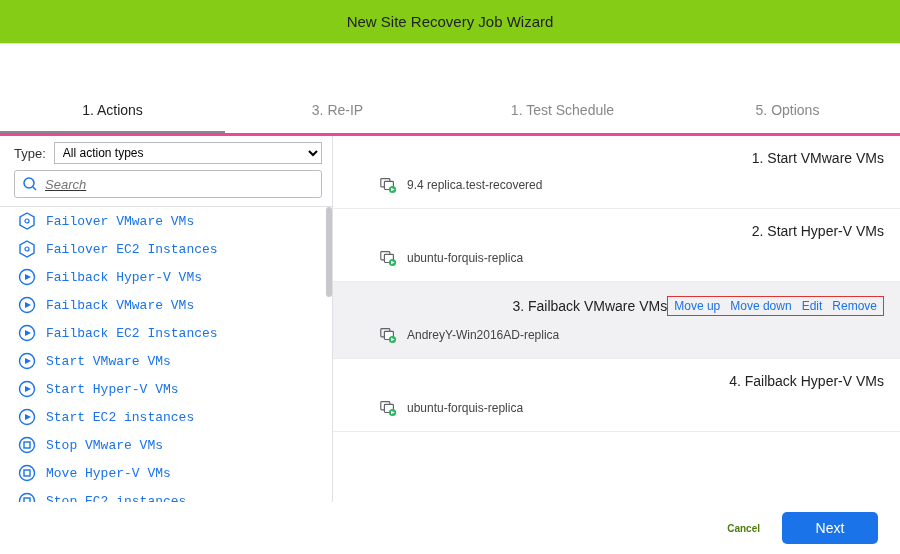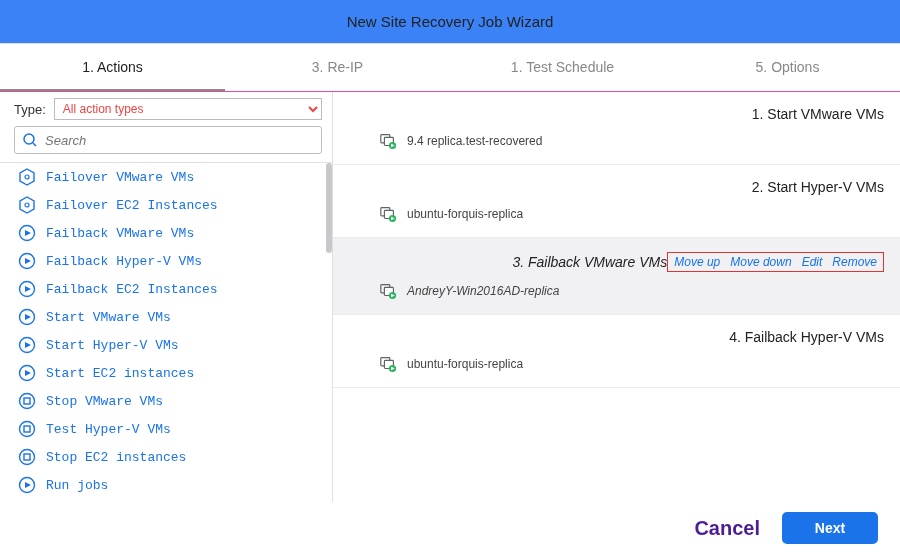--- a/index.html
+++ b/index.html
@@ -7,35 +7,36 @@
     font-family: -apple-system, BlinkMacSystemFont, "Segoe UI", Arial, sans-serif;
     font-size: 13px;
     color: #333;
     background: #fff;
     width: 900px;
     height: 554px;
     overflow: hidden;
     position: relative;
   }
   .header {
-    background: #3b82f6;
+    background: #84cc16;
     height: 44px;
     display: flex;
     align-items: center;
     justify-content: center;
     border-bottom: 1px solid #dcdde0;
   }
   .header-title {
     font-size: 15px;
     color: #222;
   }
   .tabs {
     display: flex;
     height: 48px;
-    border-bottom: 1px solid #ec4899;
+    border-bottom: 3px solid #ec4899;
+    margin-top: 44px;
   }
   .tab {
     flex: 1;
     display: flex;
     align-items: center;
     justify-content: center;
     font-size: 14px;
     color: #888;
     cursor: pointer;
     border-bottom: 2px solid transparent;
@@ -63,24 +64,25 @@
     font-size: 13px;
   }
   .type-label { color: #333; }
   .type-select {
     flex: 1;
     height: 22px;
     border: 1px solid #bcbcc0;
     background: #fff;
     font-size: 12px;
     padding: 0 4px;
-    color: #ef4444;
+    color: #000000;
   }
   .search-wrap {
     padding: 6px 10px 8px 14px;
+    text-decoration: underline;
   }
   .search-box {
     display: flex;
     align-items: center;
     border: 1px solid #bcbcc0;
     border-radius: 3px;
     height: 28px;
     padding: 0 6px;
     gap: 6px;
   }
@@ -126,21 +128,20 @@
     flex: 1;
     overflow-y: auto;
     position: relative;
   }
   .step {
     border-bottom: 1px solid #ececf0;
     padding: 14px 16px 14px 20px;
   }
   .step.selected {
     background: #f1f1f4;
-    font-style: italic;
   }
   .step-head {
     display: flex;
     align-items: center;
     justify-content: flex-end;
   }
   .step-title {
     font-size: 14px;
     color: #222;
   }
@@ -165,32 +166,32 @@
     bottom: 0; left: 0; right: 0;
     height: 52px;
     display: flex;
     align-items: center;
     justify-content: flex-end;
     gap: 22px;
     padding: 0 22px;
     background: #fff;
   }
   .btn-cancel {
-    color: #4c1d95;
-    font-size: 20px;
+    color: #4d7c0f;
+    font-size: 10px;
     font-weight: 600;
     cursor: pointer;
     background: transparent;
     border: none;
   }
   .btn-next {
     background: #1a73e8;
     color: #fff;
     font-size: 14px;
-    font-weight: 700;
+    font-weight: 400;
     border: none;
     border-radius: 5px;
     width: 96px;
     height: 32px;
     cursor: pointer;
   }
   svg { display: block; }
 </style>
 </head>
 <body>
@@ -254,38 +255,38 @@
           </span>
           <span>Failover EC2 Instances</span>
         </div>
         <div class="action-item">
           <span class="icon">
             <svg width="18" height="18" viewBox="0 0 18 18">
               <circle cx="9" cy="9" r="7.5" fill="none" stroke="#1a73e8" stroke-width="1.4"></circle>
               <polygon points="7,6 13,9 7,12" fill="#1a73e8"></polygon>
             </svg>
           </span>
+          <span>Failback Hyper-V VMs</span>
+        </div>
+        <div class="action-item">
+          <span class="icon">
+            <svg width="18" height="18" viewBox="0 0 18 18">
+              <circle cx="9" cy="9" r="7.5" fill="none" stroke="#1a73e8" stroke-width="1.4"></circle>
+              <polygon points="7,6 13,9 7,12" fill="#1a73e8"></polygon>
+            </svg>
+          </span>
           <span>Failback VMware VMs</span>
         </div>
         <div class="action-item">
           <span class="icon">
             <svg width="18" height="18" viewBox="0 0 18 18">
               <circle cx="9" cy="9" r="7.5" fill="none" stroke="#1a73e8" stroke-width="1.4"></circle>
               <polygon points="7,6 13,9 7,12" fill="#1a73e8"></polygon>
             </svg>
           </span>
-          <span>Failback Hyper-V VMs</span>
-        </div>
-        <div class="action-item">
-          <span class="icon">
-            <svg width="18" height="18" viewBox="0 0 18 18">
-              <circle cx="9" cy="9" r="7.5" fill="none" stroke="#1a73e8" stroke-width="1.4"></circle>
-              <polygon points="7,6 13,9 7,12" fill="#1a73e8"></polygon>
-            </svg>
-          </span>
           <span>Failback EC2 Instances</span>
         </div>
         <div class="action-item">
           <span class="icon">
             <svg width="18" height="18" viewBox="0 0 18 18">
               <circle cx="9" cy="9" r="7.5" fill="none" stroke="#1a73e8" stroke-width="1.4"></circle>
               <polygon points="7,6 13,9 7,12" fill="#1a73e8"></polygon>
             </svg>
           </span>
           <span>Start VMware VMs</span>
@@ -317,21 +318,21 @@
           </span>
           <span>Stop VMware VMs</span>
         </div>
         <div class="action-item">
           <span class="icon">
             <svg width="18" height="18" viewBox="0 0 18 18">
               <circle cx="9" cy="9" r="7.5" fill="none" stroke="#1a73e8" stroke-width="1.4"></circle>
               <rect x="6" y="6" width="6" height="6" fill="none" stroke="#1a73e8" stroke-width="1.4"></rect>
             </svg>
           </span>
-          <span>Test Hyper-V VMs</span>
+          <span>Move Hyper-V VMs</span>
         </div>
         <div class="action-item">
           <span class="icon">
             <svg width="18" height="18" viewBox="0 0 18 18">
               <circle cx="9" cy="9" r="7.5" fill="none" stroke="#1a73e8" stroke-width="1.4"></circle>
               <rect x="6" y="6" width="6" height="6" fill="none" stroke="#1a73e8" stroke-width="1.4"></rect>
             </svg>
           </span>
           <span>Stop EC2 instances</span>
         </div>

